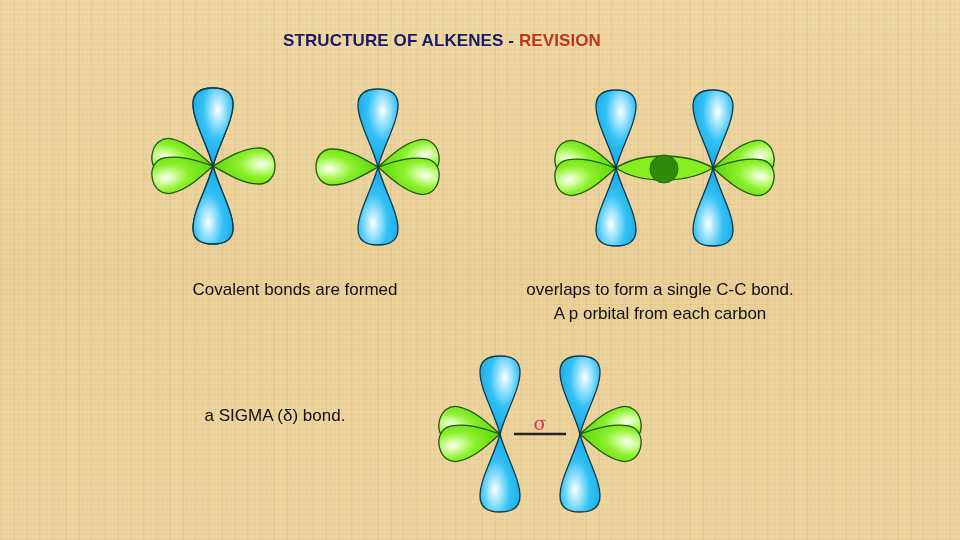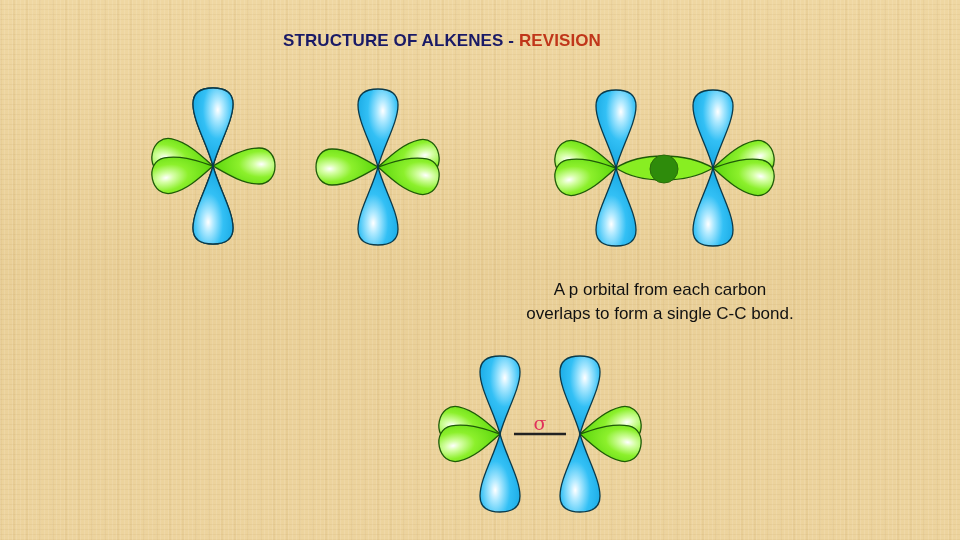--- a/index.html
+++ b/index.html
@@ -107,19 +107,21 @@
     </g>
     <g transform="translate(580,434)">
       <use href="#carbonR"></use>
     </g>
     <line x1="514" y1="434" x2="566" y2="434" stroke="#222" stroke-width="2.5"></line>
     <text x="540" y="430" text-anchor="middle" font-family="DejaVu Serif, serif" font-size="19" fill="#e0305a">σ</text>
   </g>
 </svg>
 
 <div class="caption" id="cap1">
+  <div>Covalent bonds are formed</div>
 </div>
 <div class="caption" id="cap2">
+  <div>overlaps to form a single C-C bond.</div>
   <div>A p orbital from each carbon</div>
-  <div>overlaps to form a single C-C bond.</div>
 </div>
 <div class="caption" id="cap3">
+  <div>a SIGMA (δ) bond.</div>
 </div>
 
 </body></html>

